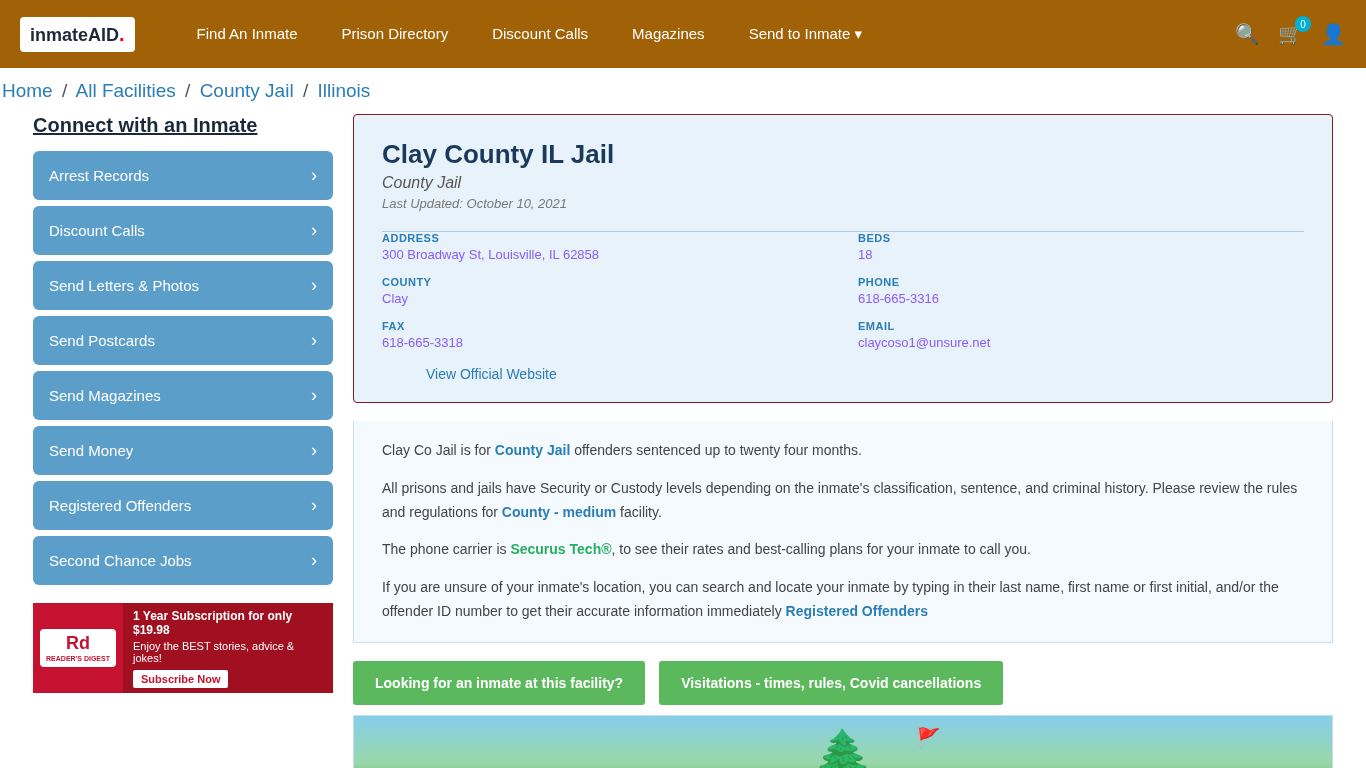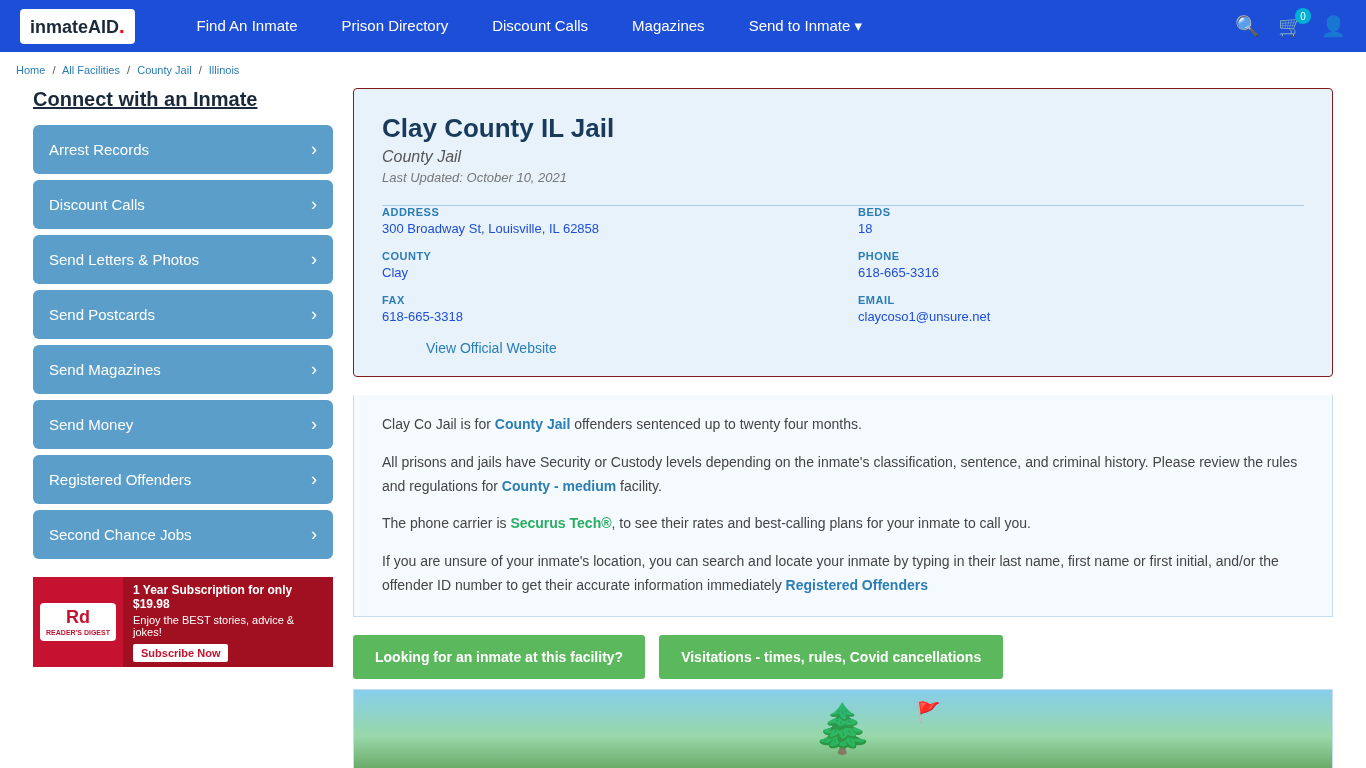--- a/index.html
+++ b/index.html
@@ -1,24 +1,24 @@
 <!DOCTYPE html>
 <html><head>
   <meta charset="utf-8">
   <style>
     * { margin: 0; padding: 0; box-sizing: border-box; }
     body { font-family: Arial, sans-serif; font-size: 14px; color: #333; background: #fff; }
 
     
     .navbar {
-      background: #1d4ed8;
+      background: #a16207;
       display: flex;
       align-items: center;
       padding: 0 20px;
-      height: 52px;
+      height: 68px;
     }
     .navbar-logo {
       display: flex;
       align-items: center;
       margin-right: 40px;
     }
     .logo-box {
       background: #fff;
       border-radius: 4px;
       padding: 6px 10px;
@@ -77,22 +77,22 @@
       font-size: 10px;
       width: 16px;
       height: 16px;
       display: flex;
       align-items: center;
       justify-content: center;
     }
 
     
     .breadcrumb {
-      padding: 12px 16px;
-      font-size: 11px;
+      padding: 12px 2px;
+      font-size: 19px;
       color: #555;
     }
     .breadcrumb a {
       color: #2a7db5;
       text-decoration: none;
     }
     .breadcrumb span { color: #555; margin: 0 4px; }
 
     
     .main-layout {
@@ -230,21 +230,21 @@
     .detail-group .detail-label {
       color: #2a7db5;
       font-size: 11px;
       font-weight: bold;
       letter-spacing: 0.5px;
       text-transform: uppercase;
       margin-bottom: 3px;
     }
     .detail-group .detail-value {
       font-size: 13px;
-      color: #1d4ed8;
+      color: #8b5cf6;
     }
     .facility-link a {
       color: #2a7db5;
       text-decoration: none;
       font-size: 14px;
       margin-left: 44px;
     }
 
     
     .description-area {

